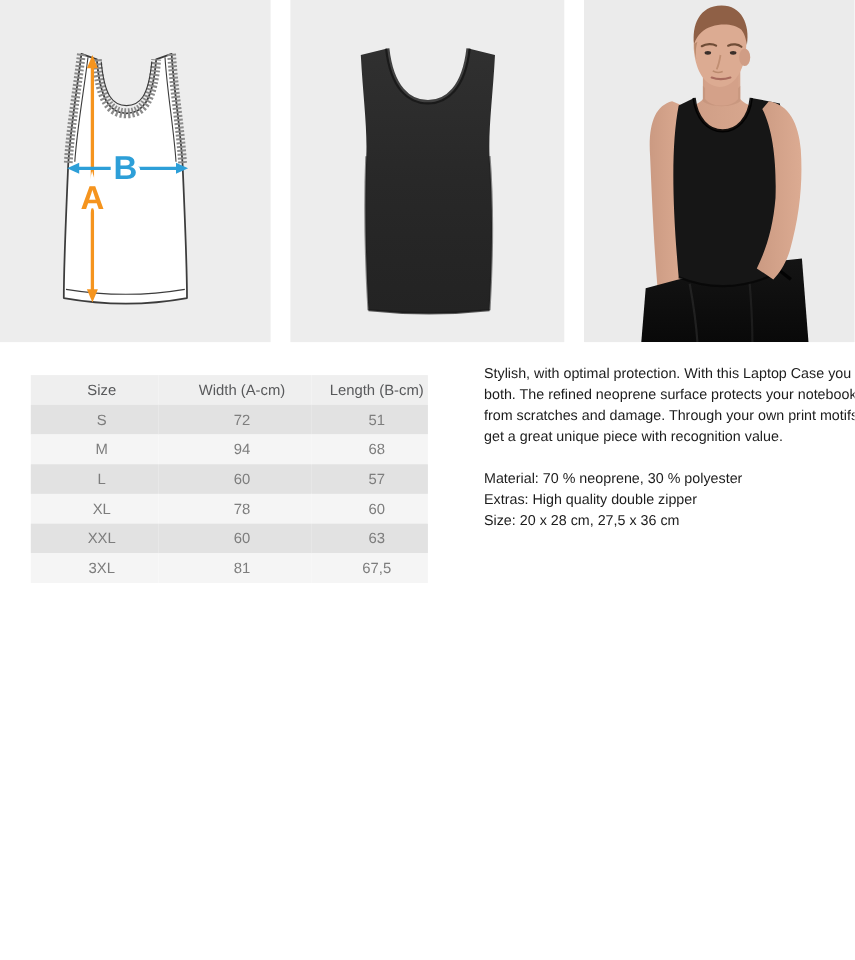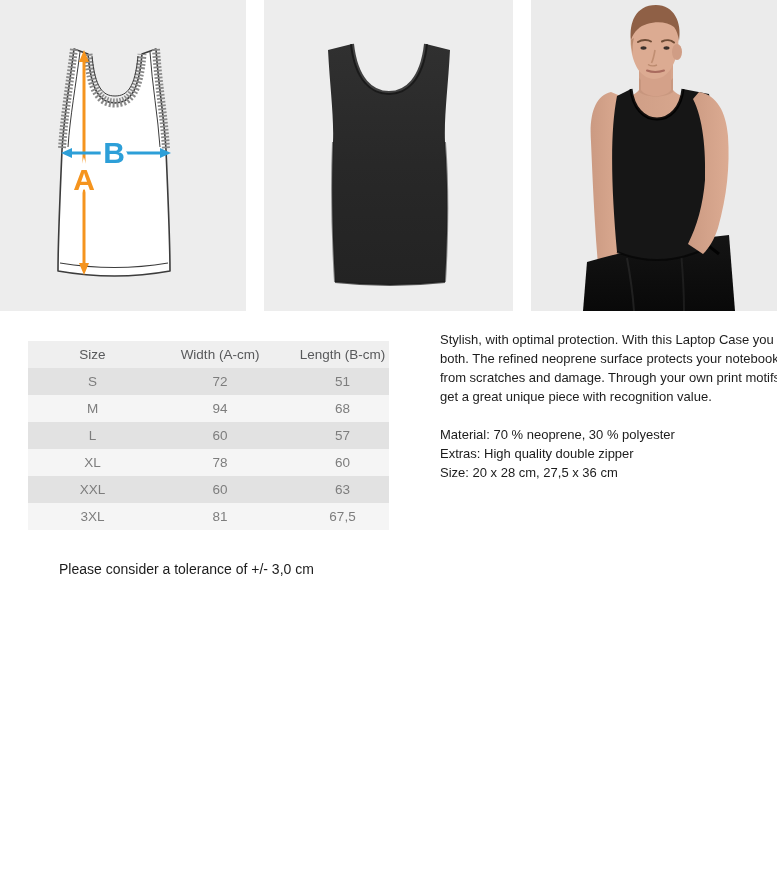--- a/index.html
+++ b/index.html
@@ -237,15 +237,14 @@
     </tbody>
   </table>
 
   <div class="description">
     <p>Stylish, with optimal protection. With this Laptop Case you get both. The refined neoprene surface protects your notebook from scratches and damage. Through your own print motifs you get a great unique piece with recognition value.</p>
     <div class="detail-line">Material: 70 % neoprene, 30 % polyester</div>
     <div class="detail-line">Extras: High quality double zipper</div>
     <div class="detail-line">Size: 20 x 28 cm, 27,5 x 36 cm</div>
   </div>
 
-  <div class="tolerance">Please consider a tolerance of +/- 3,0 cm</div>
 
 </div>
 
 </body></html>

